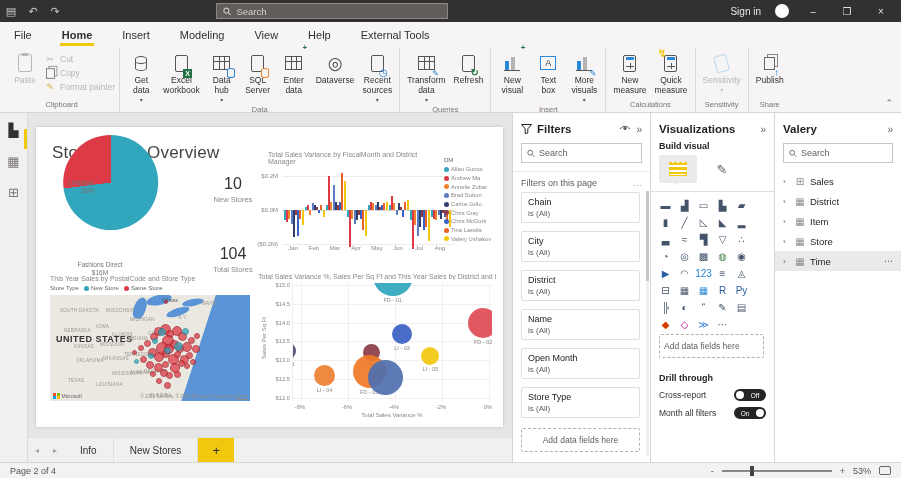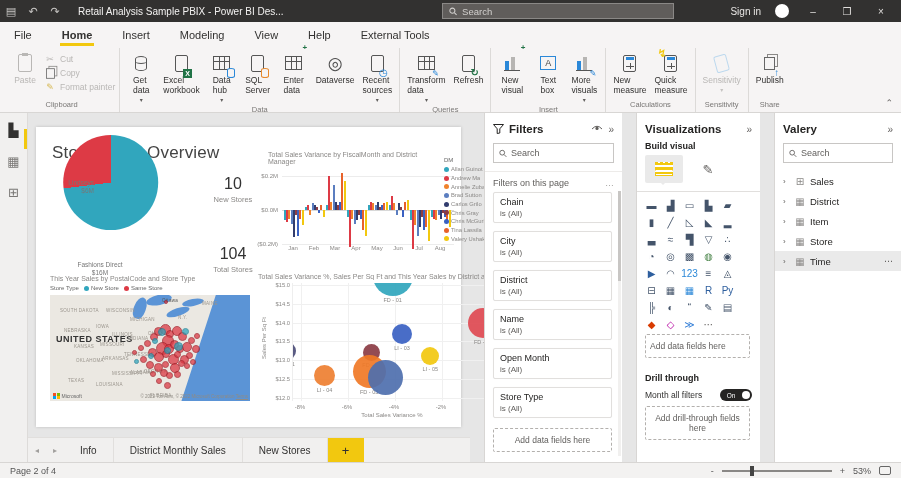--- a/index.html
+++ b/index.html
@@ -24,21 +24,21 @@
   .menu-item.active::after{content:"";position:absolute;left:0;right:0;bottom:0;height:3px;background:#f2c80f;}
 
   
   #ribbon{height:67px;background:#f6f4f4;border-bottom:1px solid #d8d6d4;display:flex;align-items:stretch;padding:2px 0 0 4px;flex:0 0 auto;position:relative;}
   .rgroup{display:flex;flex-direction:column;padding:0 4px;position:relative;}
   .rgroup + .rgroup{border-left:1px solid #dcdad8;}
   .rbody{flex:1;display:flex;align-items:flex-start;gap:2px;}
   .rname{font-size:7.5px;color:#797775;text-align:center;padding:2px 0 3px;}
   .rbtn{display:flex;flex-direction:column;align-items:center;min-width:34px;padding:2px 3px 0;}
   .rbtn .ric{height:26px;display:flex;align-items:center;justify-content:center;position:relative;}
-  .rbtn .rlabel{font-size:8.5px;color:#323130;text-align:left;line-height:1.15;white-space:pre-line;}
+  .rbtn .rlabel{font-size:8.5px;color:#323130;text-align:center;line-height:1.15;white-space:pre-line;}
   .rbtn.disabled .rlabel{color:#b9b7b5;}
   .caret{font-size:6px;color:#605e5c;}
   .smallrow{display:flex;align-items:center;gap:4px;font-size:8.5px;color:#b9b7b5;height:13px;}
   .smallrow .si{font-size:9px;width:12px;text-align:center;}
   
   .gl{font-size:17px;color:#505050;line-height:1;}
   .i-doc{width:13px;height:17px;border:1.4px solid #555;border-radius:2px;position:relative;}
   .i-grid{width:17px;height:14px;border:1.4px solid #555;position:relative;background:
      linear-gradient(#555 0 0) 0 4px/100% 1px no-repeat,
      linear-gradient(#555 0 0) 5px 0/1px 100% no-repeat,
@@ -131,21 +131,21 @@
 
   
   #tabbar{height:25px;background:#f1f0ef;border-top:1px solid #e1dfdd;display:flex;align-items:stretch;flex:0 0 auto;}
   .tab-nav{width:18px;display:flex;align-items:center;justify-content:center;color:#a19f9d;font-size:8px;}
   .tab{display:flex;align-items:center;padding:0 16px;font-size:10px;color:#323130;position:relative;border-right:1px solid #e1dfdd;}
   .tab.active{background:#fff;font-weight:bold;}
   .tab.active::after{content:"";position:absolute;left:0;right:0;bottom:0;height:2.5px;background:#f2c80f;}
   #tab-add{width:36px;background:#f2c80f;display:flex;align-items:center;justify-content:center;font-size:13px;color:#323130;}
 
   
-  .pane{background:#fff;border-left:1px solid #d8d6d4;display:flex;flex-direction:column;position:relative;margin-left:14px;}
+  .pane{background:#fff;border-left:1px solid #d8d6d4;display:flex;flex-direction:column;position:relative;}
   #filters-pane{width:138px;}
   #viz-pane{width:124px;}
   #fields-pane{width:127px;}
   .pane-head{display:flex;align-items:center;padding:10px 8px 6px;gap:5px;}
   .pane-title{font-size:11.5px;font-weight:bold;color:#252423;flex:1;}
   .pane-chev{color:#605e5c;font-size:10px;}
   .searchbox{margin:2px 8px 8px;height:20px;border:1px solid #c8c6c4;display:flex;align-items:center;padding:0 5px;gap:4px;}
   .searchbox input{border:none;outline:none;font-size:9px;color:#323130;width:100%;}
   .searchbox input::placeholder{color:#605e5c;}
   .sec-row{display:flex;align-items:center;padding:6px 8px 4px;border-top:1px solid #edebe9;}
@@ -193,21 +193,20 @@
 </style>
 </head>
 <body>
 
 <div id="app">
 
   <div id="titlebar">
     <span class="tb-ic">▤</span>
     <span class="tb-ic">↶</span>
     <span class="tb-ic">↷</span>
-    <span id="tb-title">Retail Analysis Sample PBIX - Power BI Des...</span>
     <div id="tb-search">
       <svg width="9" height="9" viewBox="0 0 10 10">
           <circle cx="4" cy="4" r="3" fill="none" stroke="#d2d0ce" stroke-width="1.2"></circle>
           <line x1="6.3" y1="6.3" x2="9" y2="9" stroke="#d2d0ce" stroke-width="1.2"></line>
         </svg>
       <input type="text" placeholder="Search" style="">
     </div>
     <div id="tb-right">
       <span style="color:#e8e6e4;">Sign in</span>
       <span id="avatar"></span>
@@ -756,21 +755,20 @@
             <div id="sc-xlabel">Total Sales Variance %</div>
           </div>
         </div>
       </div>
 
       <div id="tabbar">
         <span class="tab-nav">◂</span>
         <span class="tab-nav">▸</span>
         <div id="tab-items" style="display:flex;align-items:stretch;">
             <span class="tab">Info</span>
-            <span class="tab">District Monthly Sales</span>
             <span class="tab">New Stores</span>
           </div>
         <span id="tab-add">+</span>
       </div>
     </div>
 
     <div id="filters-pane" class="pane">
       <div class="pane-head">
         <svg width="11" height="10" viewBox="0 0 11 10">
             <path d="M0.5 0.5 H10.5 L6.8 4.8 V9 L4.2 9.5 V4.8 Z" fill="none" stroke="#252423" stroke-width="1"></path>
@@ -922,27 +920,33 @@
 
           <span class="vicon" style="color: rgb(180, 0, 158);">◇</span>
 
           <span class="vicon" style="color: rgb(46, 123, 214);">≫</span>
 
           <span class="vicon" style="color: rgb(96, 94, 92);">⋯</span>
         </div>
       <div class="addfield" style="text-align:left;">Add data fields here</div>
       <div id="drill-title">Drill through</div>
       <div class="toggle-row">
+        <span class="toggle-label">Cross-report</span>
+        <span class="pill">
+            <i class="knob"></i>
+            <span>Off</span>
+          </span>
+      </div>
+      <div class="toggle-row">
         <span class="toggle-label">Month all filters</span>
         <span class="pill">
             <span>On</span>
             <i class="knob"></i>
           </span>
       </div>
-      <div class="addfield">Add drill-through fields here</div>
     </div>
 
     <div id="fields-pane" class="pane">
       <div class="pane-head">
         <span class="pane-title">Valery</span>
         <span class="pane-chev">»</span>
       </div>
       <div class="searchbox">
         <svg width="9" height="9" viewBox="0 0 10 10">
             <circle cx="4" cy="4" r="3" fill="none" stroke="#605e5c" stroke-width="1.1"></circle>

